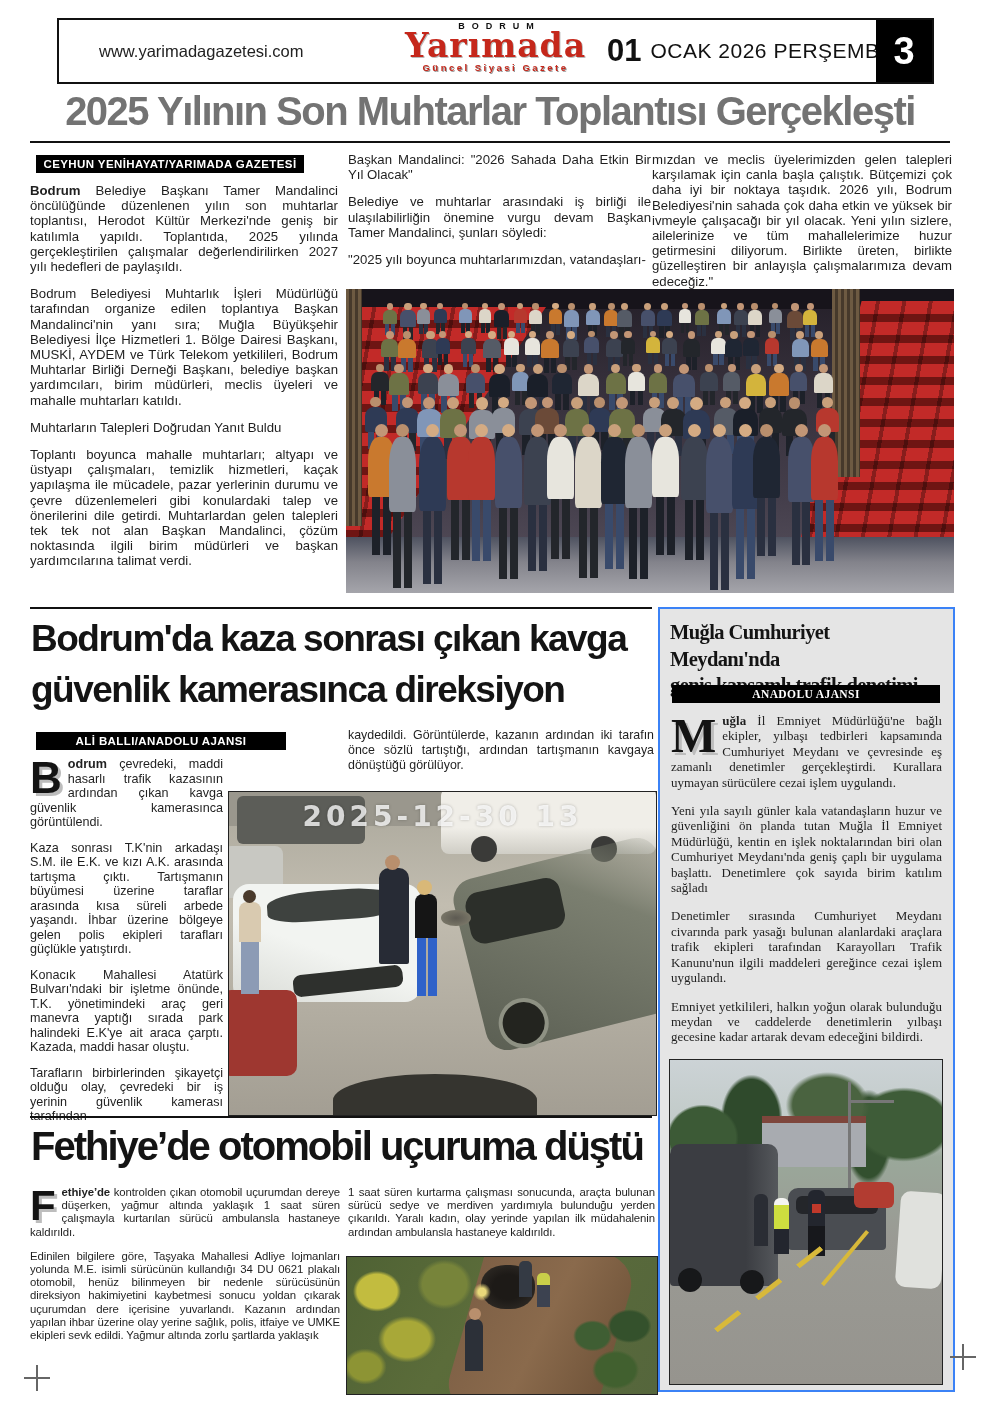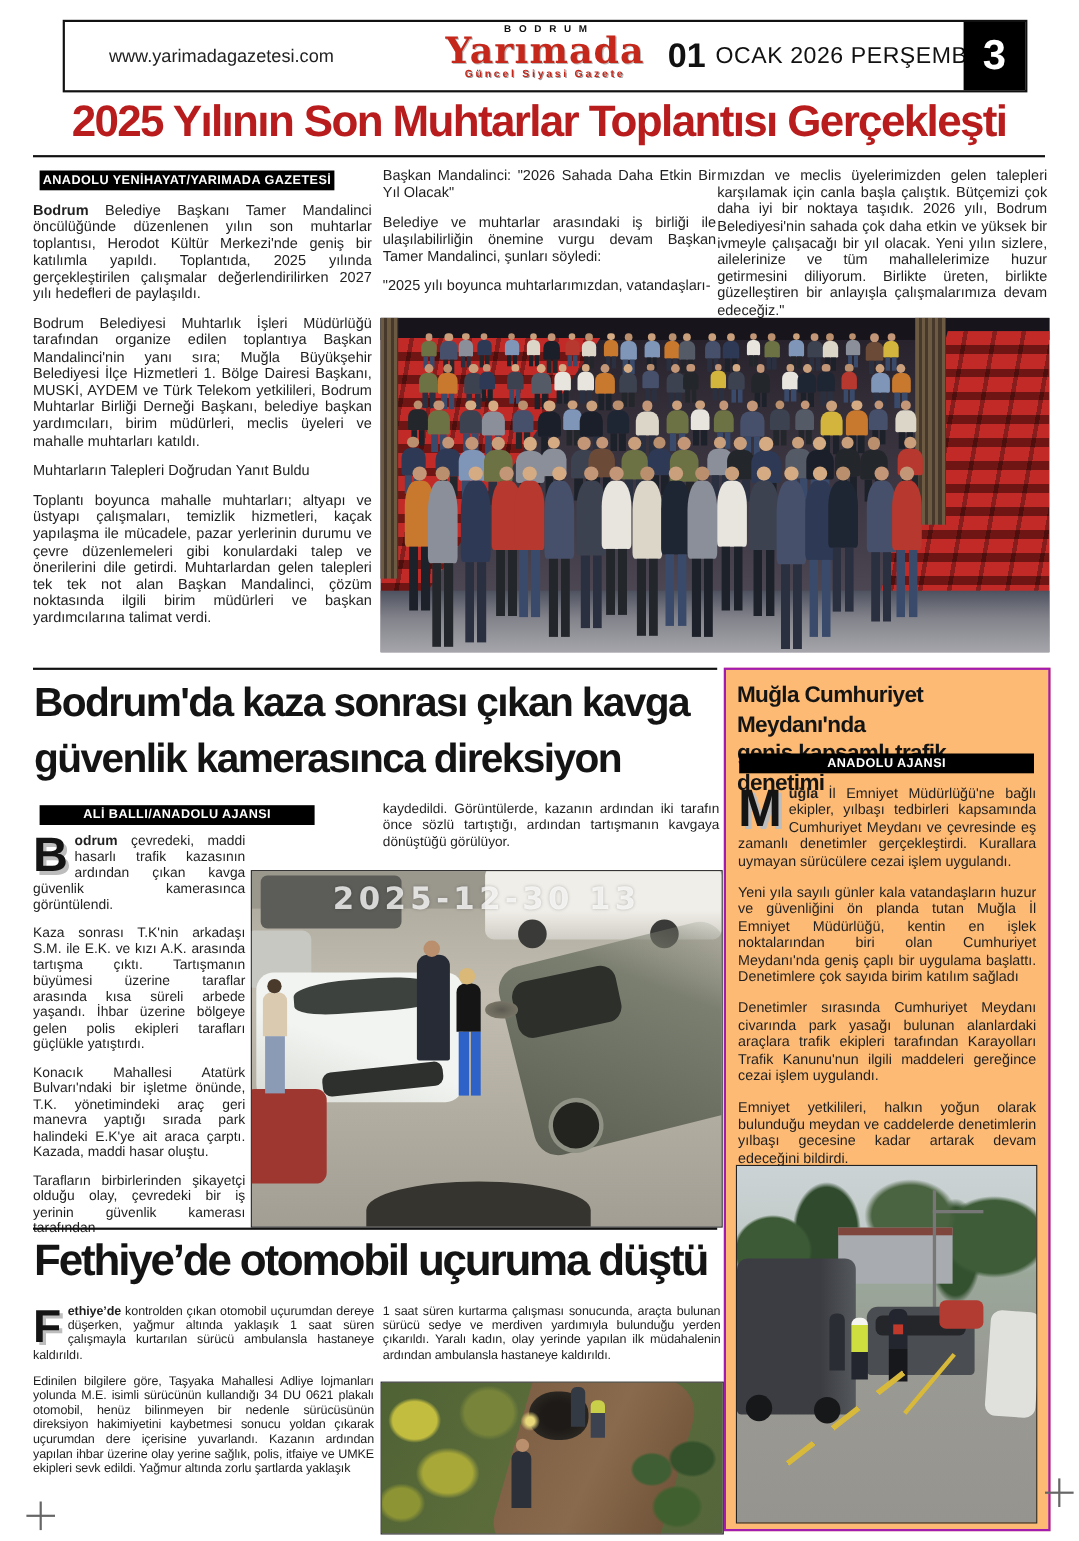--- a/index.html
+++ b/index.html
@@ -16,21 +16,21 @@
              letter-spacing:1px;margin-top:-2px;text-shadow:1px 1px 0 #bbb;}
   .logo-tag{font-size:9.5px;font-weight:bold;color:#c5271b;letter-spacing:2.5px;margin-top:1px;text-shadow:1px 1px 0 #999;}
   .hdr-date{left:548px;top:0;height:100%;display:flex;align-items:center;gap:9px;}
   .date-day{font-size:31px;font-weight:bold;color:#111;}
   .date-rest{font-size:21px;font-weight:normal;color:#111;letter-spacing:0.5px;}
   .pagebox{right:0;top:0;width:56px;height:100%;background:#000;color:#fff;display:flex;
            align-items:center;justify-content:center;font-size:38px;font-weight:bold;}
 
   
   .h-main{left:30px;top:86px;width:920px;font-size:40px;font-weight:bold;letter-spacing:-1.5px;
-          text-align:center;color:#b91c1c;line-height:50px;white-space:nowrap;}
+          text-align:center;color:#737373;line-height:50px;white-space:nowrap;}
   .rule{background:#111;height:2px;}
   .h-a2{left:31px;top:613px;width:622px;font-size:37px;font-weight:bold;letter-spacing:-1.5px;
         line-height:51px;color:#141414;}
   .h-a4{left:31px;top:1122px;width:622px;font-size:40px;font-weight:bold;letter-spacing:-2px;
         line-height:48px;color:#141414;white-space:nowrap;}
   .h-a3{font-size:20.5px;font-weight:bold;letter-spacing:-0.6px;line-height:26.5px;color:#141414;}
 
   .byline{background:#000;color:#fff;font-weight:bold;font-size:11.5px;text-align:center;
           padding:3px 0;letter-spacing:0.4px;}
 
@@ -90,21 +90,21 @@
   .sc-woman-t{left:186px;top:102px;width:22px;height:44px;background:#151515;border-radius:8px 8px 0 0;}
   .sc-woman-head{left:2px;top:-14px;width:15px;height:15px;background:#d9b878;border-radius:50%;position:absolute;}
   .sc-woman-l{left:188px;top:146px;width:20px;height:58px;background:linear-gradient(90deg,#2f62c9 0 45%,#b1aca0 45% 55%,#2f62c9 55%);}
   .sc-bys-t{left:10px;top:110px;width:22px;height:40px;background:#d9cab0;border-radius:8px 8px 0 0;}
   .sc-bys-head{left:4px;top:-12px;width:13px;height:13px;background:#4a3a2c;border-radius:50%;position:absolute;}
   .sc-bys-l{left:12px;top:150px;width:18px;height:52px;background:#8c9bb5;}
   .sc-ts{left:0;top:8px;width:100%;text-align:center;font-size:28px;font-weight:bold;color:rgba(255,255,255,.78);
          letter-spacing:4px;text-shadow:0 0 3px rgba(0,0,0,.25);font-family:"DejaVu Sans", sans-serif;}
 
   
-  .a3box{left:658px;top:607px;width:293px;height:781px;border:2px solid #a21caf;background:#fdba74;}
+  .a3box{left:658px;top:607px;width:293px;height:781px;border:2px solid #3b82f6;background:#e5e5e5;font-family:Liberation Serif, serif;}
   .tp{left:9px;top:450px;width:272px;height:324px;background:linear-gradient(180deg,#ccd3d6 0%,#c2cbc9 18%,#9aa89a 30%,#9a9a94 55%,#96948e 100%);}
   .tp-trees{left:0;top:6px;width:100%;height:130px;background:
       radial-gradient(60px 55px at 12% 55%,#3c5a36 55%,rgba(0,0,0,0) 60%),
       radial-gradient(50px 70px at 30% 40%,#2f4a2c 55%,rgba(0,0,0,0) 62%),
       radial-gradient(70px 55px at 58% 30%,#4a6340 50%,rgba(0,0,0,0) 60%),
       radial-gradient(80px 60px at 86% 45%,#3e5c38 55%,rgba(0,0,0,0) 62%),
       radial-gradient(40px 80px at 73% 55%,#33502f 50%,rgba(0,0,0,0) 60%);}
   .tp-building{left:92px;top:56px;width:104px;height:44px;background:#a8abb0;border-top:7px solid #7e463c;}
   .tp-pole{left:178px;top:22px;width:3px;height:118px;background:#777;}
   .tp-pole-arm{left:178px;top:40px;width:46px;height:3px;background:#777;}
@@ -158,21 +158,21 @@
     <div class="abs hdr-date">
       <span class="date-day">01</span>
       <span class="date-rest">OCAK 2026 PERŞEMBE</span>
     </div>
     <div class="abs pagebox">3</div>
   </div>
 
   <div class="abs h-main">2025 Yılının Son Muhtarlar Toplantısı Gerçekleşti</div>
   <div class="abs rule" style="left:30px;top:141px;width:920px;"></div>
 
-  <div class="abs byline" style="left:36px;top:155px;width:268px;">ANADOLU YENİHAYAT/YARIMADA GAZETESİ</div>
+  <div class="abs byline" style="left:36px;top:155px;width:268px;">CEYHUN YENİHAYAT/YARIMADA GAZETESİ</div>
   <div class="abs jtxt a1-text" style="left:30px;top:183px;width:308px;">
     <div class="para"><span class="lead-bold">Bodrum</span><span> Belediye Başkanı Tamer Mandalinci öncülüğünde düzenlenen yılın son muhtarlar toplantısı, Herodot Kültür Merkezi'nde geniş bir katılımla yapıldı. Toplantıda, 2025 yılında gerçekleştirilen çalışmalar değerlendirilirken 2027 yılı hedefleri de paylaşıldı.</span></div>
     <div class="para">Bodrum Belediyesi Muhtarlık İşleri Müdürlüğü tarafından organize edilen toplantıya Başkan Mandalinci'nin yanı sıra; Muğla Büyükşehir Belediyesi İlçe Hizmetleri 1. Bölge Dairesi Başkanı, MUSKİ, AYDEM ve Türk Telekom yetkilileri, Bodrum Muhtarlar Birliği Derneği Başkanı, belediye başkan yardımcıları, birim müdürleri, meclis üyeleri ve mahalle muhtarları katıldı.</div>
     <div class="para">Muhtarların Talepleri Doğrudan Yanıt Buldu</div>
     <div class="para">Toplantı boyunca mahalle muhtarları; altyapı ve üstyapı çalışmaları, temizlik hizmetleri, kaçak yapılaşma ile mücadele, pazar yerlerinin durumu ve çevre düzenlemeleri gibi konulardaki talep ve önerilerini dile getirdi. Muhtarlardan gelen talepleri tek tek not alan Başkan Mandalinci, çözüm noktasında ilgili birim müdürleri ve başkan yardımcılarına talimat verdi.</div>
   </div>
 
   <div class="abs jtxt a1-text" style="left:348px;top:152px;width:303px;">
     <div class="para">Başkan Mandalinci: "2026 Sahada Daha Etkin Bir Yıl Olacak"</div>
     <div class="para">Belediye ve muhtarlar arasındaki iş birliği ile ulaşılabilirliğin önemine vurgu devam Başkan Tamer Mandalinci, şunları söyledi:</div>

